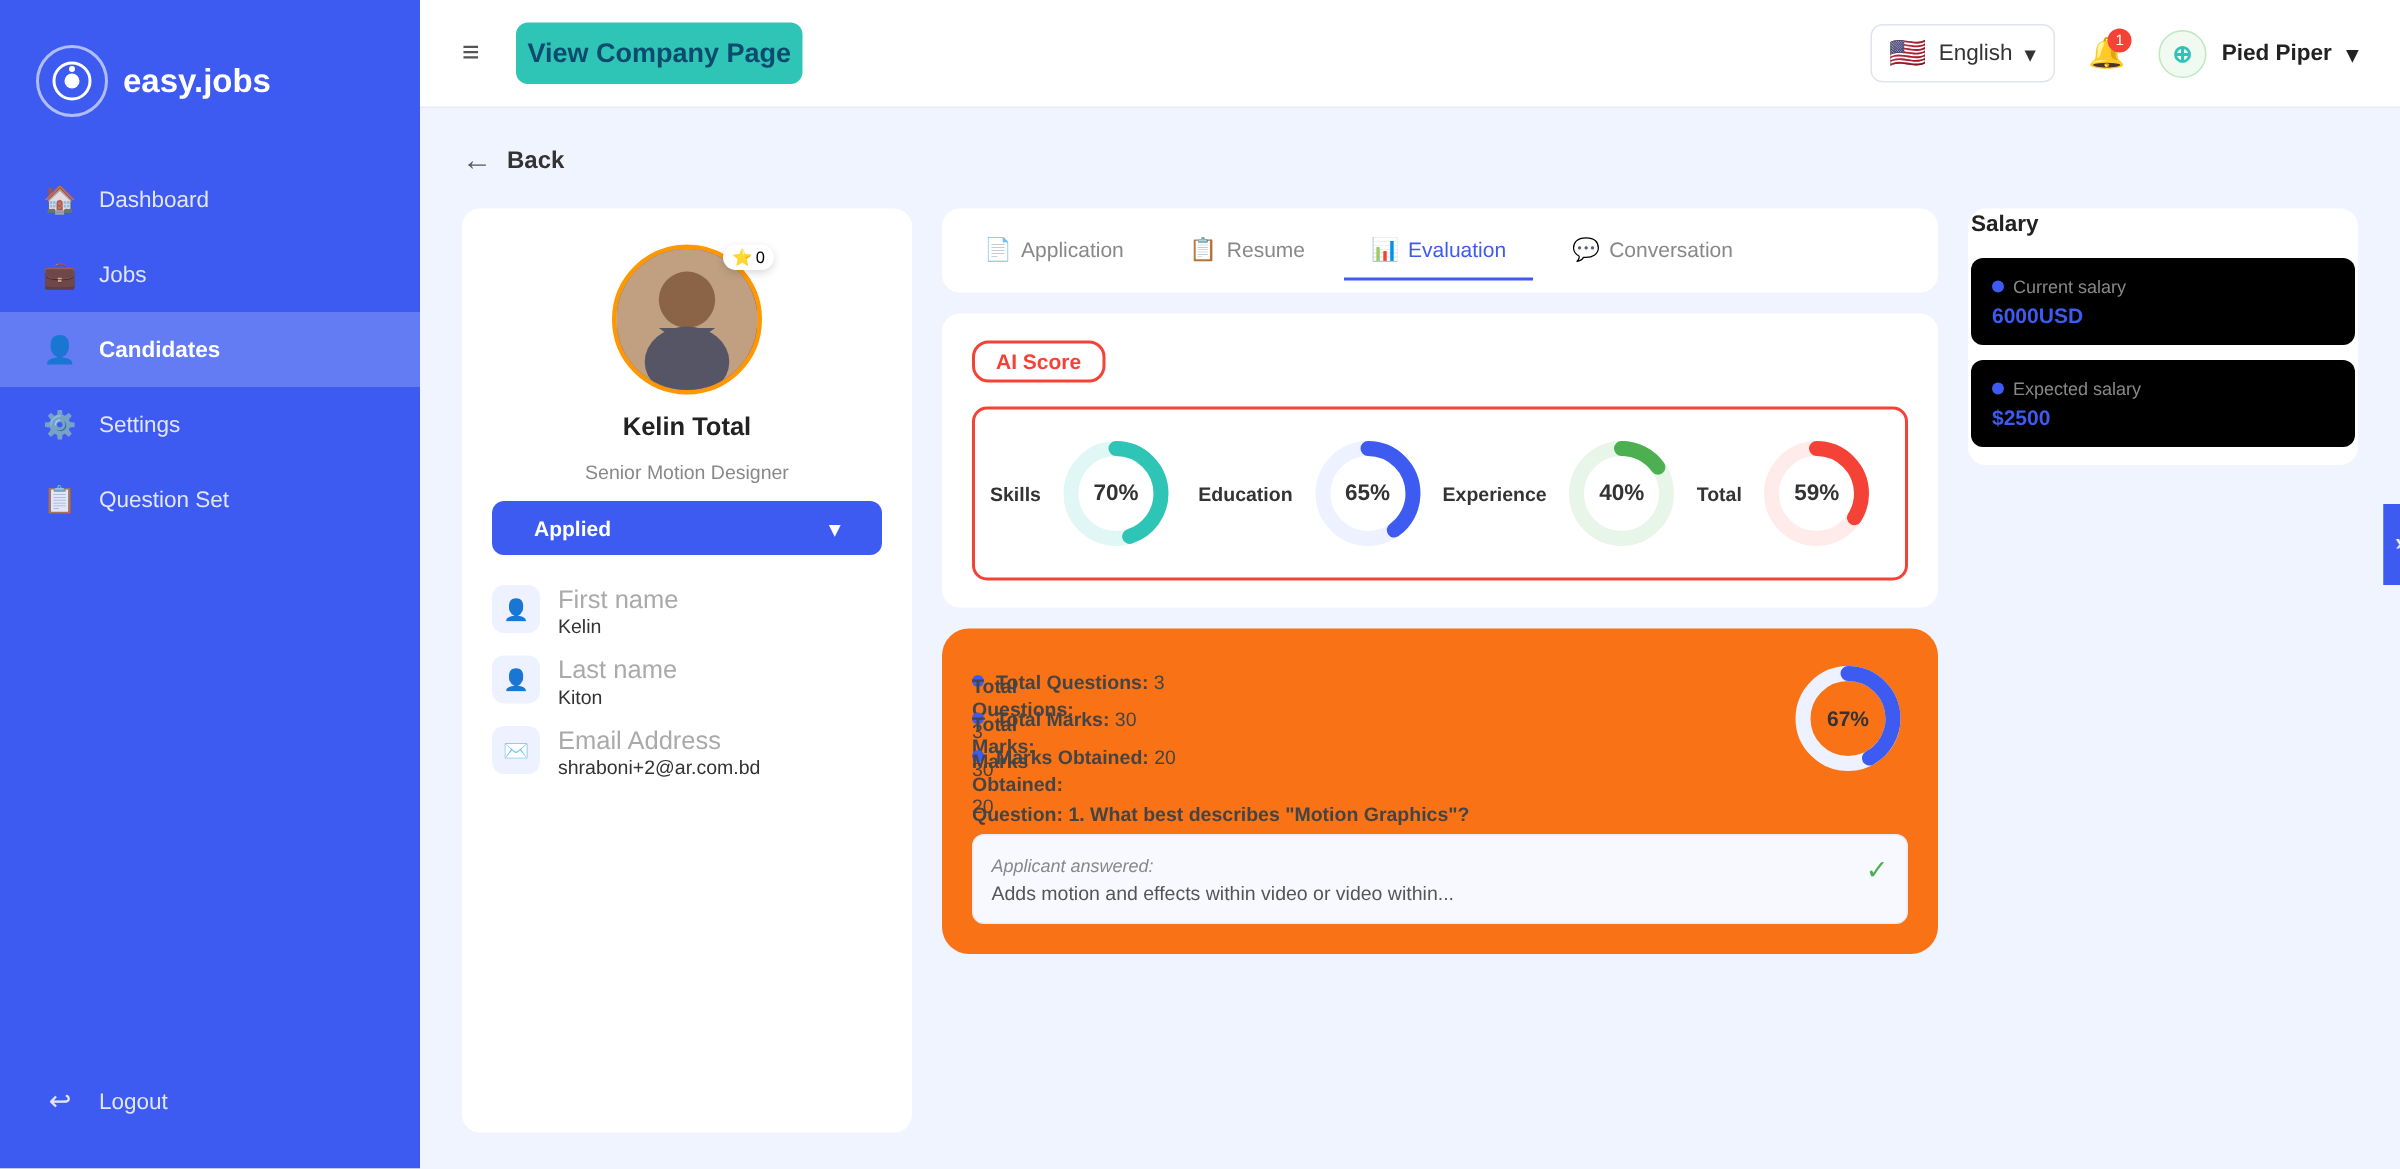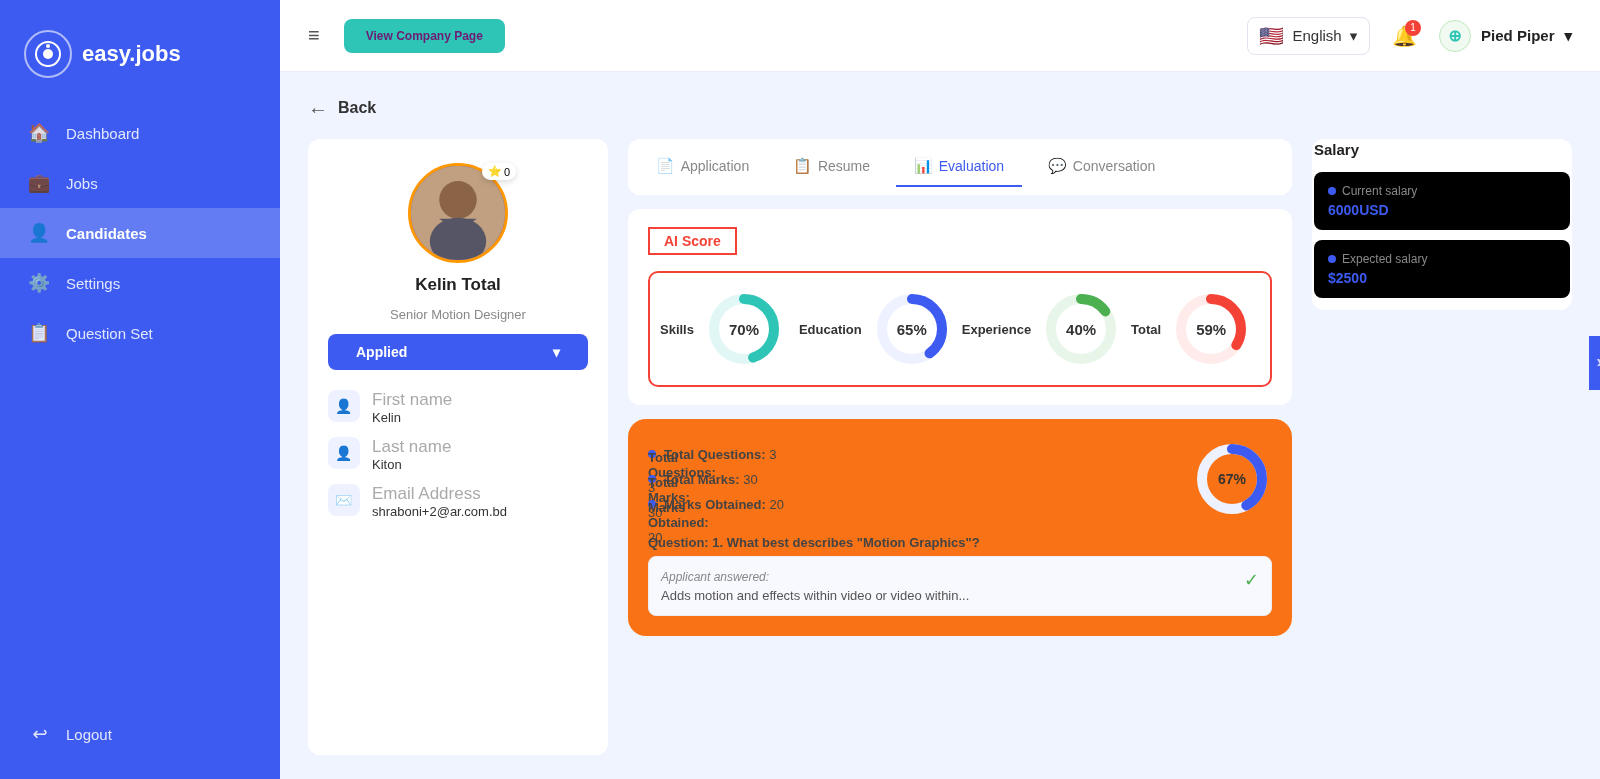--- a/index.html
+++ b/index.html
@@ -68,25 +68,25 @@
       display: flex;
       align-items: center;
       padding: 12px 28px;
       gap: 16px;
       border-bottom: 1px solid #e8ecf4;
       height: 72px;
     }
     .topbar-menu { font-size: 20px; color: #555; cursor: pointer; margin-right: 8px; }
     .topbar-view-btn {
       background: #2ec4b6;
-      color: #701a75;
+      color: #0c4a6e;
       border: none;
-      padding: 10px 22px;
-      border-radius: 8px;
-      font-size: 12px;
+      padding: 10px 8px;
+      border-radius: 8px;
+      font-size: 18px;
       font-weight: 600;
       cursor: pointer;
     }
     .topbar-spacer { flex: 1; }
     .topbar-lang {
       display: flex;
       align-items: center;
       gap: 8px;
       font-size: 15px;
       color: #333;
@@ -295,21 +295,21 @@
     
     .ai-score-section {
       background: white;
       border-radius: 12px;
       padding: 18px 20px;
     }
     .ai-score-label {
       display: inline-block;
       border: 2px solid #f44336;
       color: #f44336;
-      border-radius: 0;
+      border-radius: 11px;
       padding: 4px 14px;
       font-size: 14px;
       font-weight: 600;
       margin-bottom: 16px;
     }
     .score-cards {
       border: 2px solid #f44336;
       border-radius: 10px;
       display: flex;
       padding: 16px 10px;

